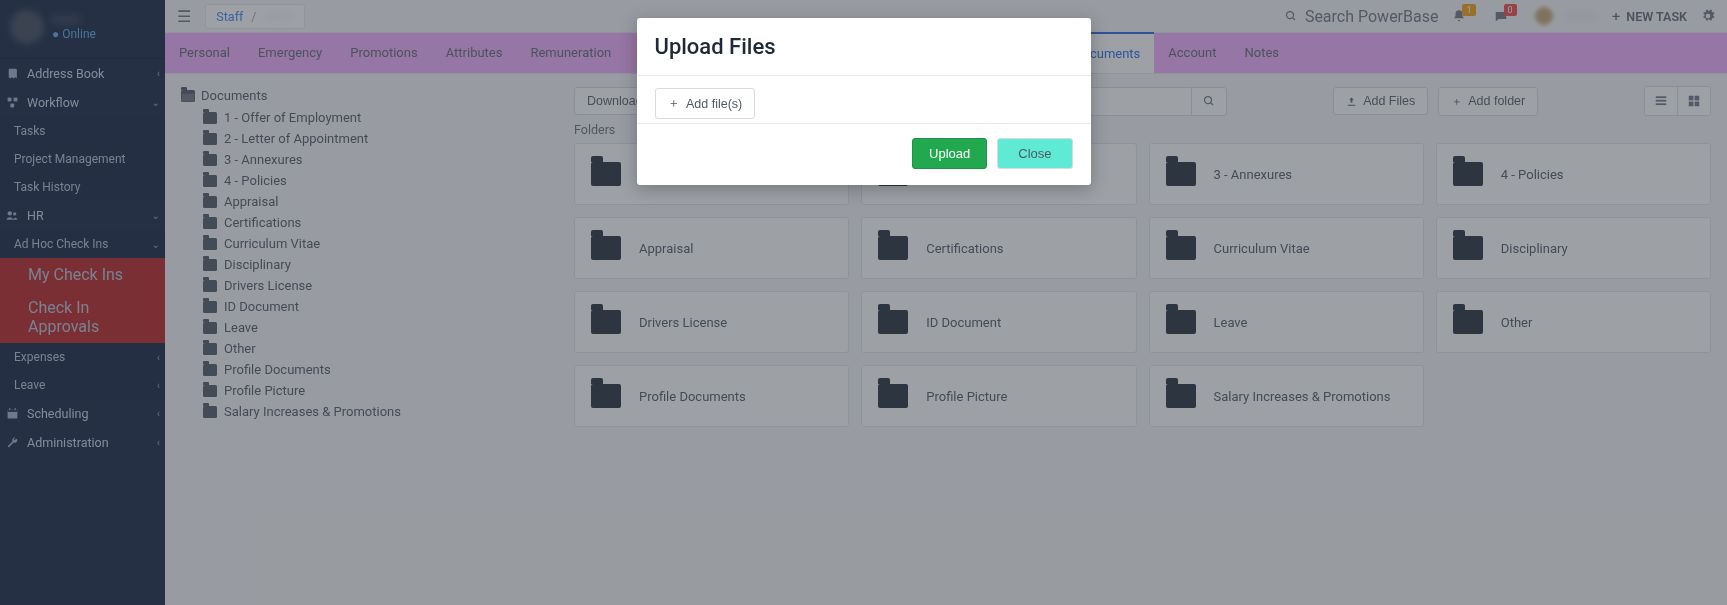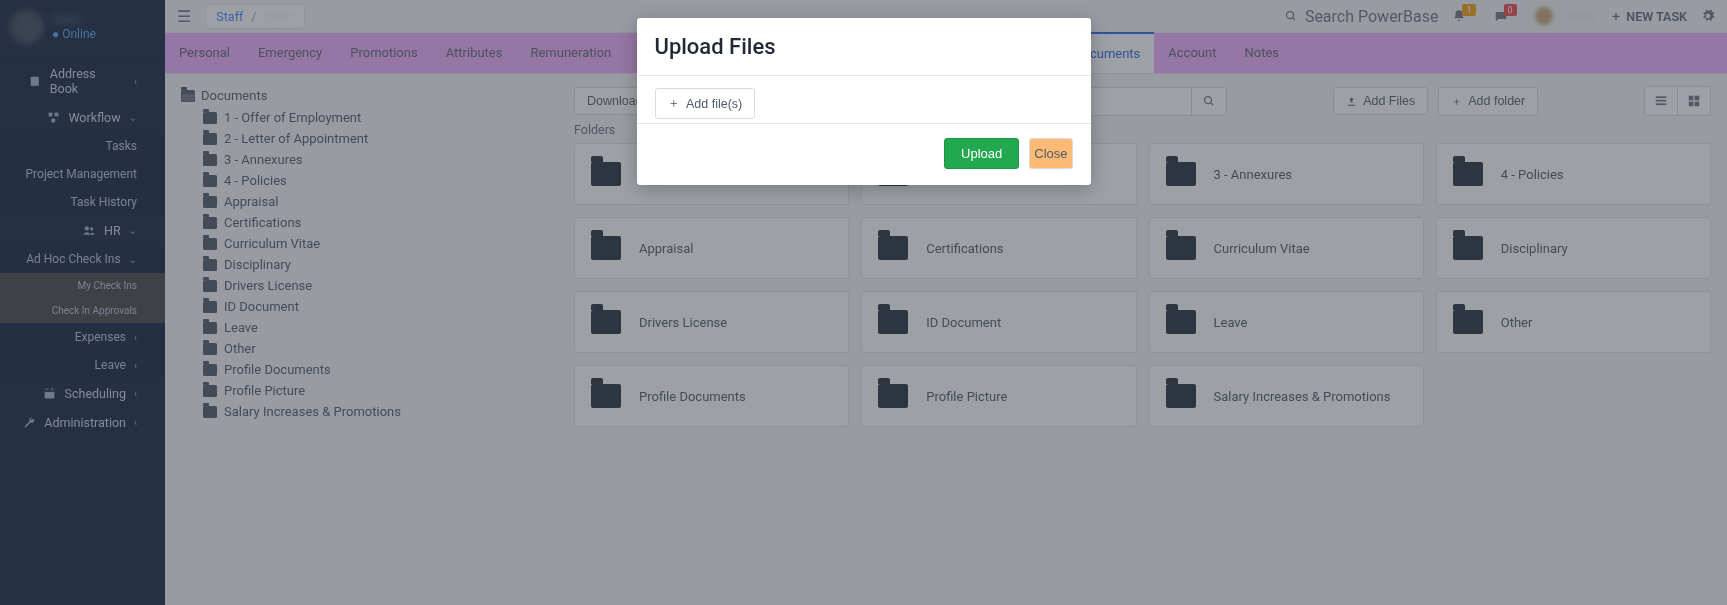--- a/index.html
+++ b/index.html
@@ -22,24 +22,24 @@
 
   
   .sidebar{width:165px;flex:none;background:var(--dark);color:#cbd5e1;display:flex;flex-direction:column;}
   .logo{height:30px;display:flex;align-items:center;padding:2px 8px;font-size:22px;font-style:italic;font-weight:700;color:#d9dde4;}
   .logo .eight{color:var(--accent-red);font-style:normal;}
   .profile-row{display:flex;align-items:center;gap:8px;padding:10px 10px 14px;}
   .avatar{width:34px;height:34px;border-radius:50%;background:#3a4557;filter:blur(3px);}
   .profile-name{filter:blur(4px);font-weight:600;color:#c7d2e4;font-size:12px;}
   .profile-status{font-size:12px;color:#5aa5e8;}
   .nav-section{border-top:1px solid #0b1730;}
-  .nav-item{display:flex;align-items:center;gap:8px;padding:7px 28px;font-size:12.5px;color:#cbd5e1;cursor:pointer;justify-content:flex-end;}
+  .nav-item{display:flex;align-items:center;gap:8px;padding:7px 5px;font-size:12.5px;color:#cbd5e1;cursor:pointer;justify-content:space-between;}
   .nav-item .left{display:flex;align-items:center;gap:8px;}
   .nav-item.sub{padding-left:14px;background:#0d1c3a;font-size:12px;color:#b7c2d5;}
-  .nav-item.sub2{padding-left:28px;background:#404040;font-size:10px;color:#b7c2d5;}
+  .nav-item.sub2{padding-left:28px;background:#b91c1c;font-size:16px;color:#b7c2d5;}
   .chev{font-size:10px;color:#93a3be;}
   .nav-ico{width:14px;height:14px;display:inline-flex;align-items:center;justify-content:center;font-size:12px;color:#9fb0cd;}
 
   
   .main{flex:1;display:flex;flex-direction:column;background:#f5f6f8;}
 
   
   .topbar{height:32px;display:flex;align-items:center;padding:0 12px;background:#f5f6f8;border-bottom:1px solid #e5e7eb;gap:14px;}
   .burger{font-size:16px;color:#6b7280;cursor:pointer;}
   .crumbs{display:flex;align-items:center;gap:8px;background:#ffffff;border:1px solid #e5e7eb;border-radius:3px;padding:4px 10px;font-size:12.5px;}
@@ -92,21 +92,21 @@
 
   
   .overlay{position:absolute;inset:0;background:rgba(60,66,75,0.5);display:flex;align-items:flex-start;justify-content:center;z-index:50;}
   .modal{margin-top:18px;width:454px;background:#fff;border-radius:3px;box-shadow:0 4px 18px rgba(0,0,0,0.25);overflow:hidden;}
   .modal-head{padding:16px 18px;border-bottom:1px solid #e5e7eb;font-size:22px;font-weight:500;color:#1f2937;}
   .modal-body{padding:12px 18px 4px;border-bottom:1px solid #e5e7eb;}
   .add-files-btn{display:inline-flex;align-items:center;gap:6px;border:1px solid #d8dce1;background:#fff;border-radius:3px;padding:6px 12px;font-size:12.5px;color:#505a66;cursor:pointer;}
   .nofiles{font-size:22px;font-weight:500;color:#1f2937;margin:10px 0 14px;}
   .modal-foot{display:flex;justify-content:flex-end;gap:10px;padding:14px 18px 16px;}
   .btn-primary{background:#22a84f;border:1px solid #1e9446;color:#fff;border-radius:3px;padding:7px 16px;font-size:13px;cursor:pointer;}
-  .btn-secondary{background:#fdba74;border:1px solid #d8dce1;color:#505a66;border-radius:3px;padding:7px 4px;font-size:13px;cursor:pointer;}
+  .btn-secondary{background:#5eead4;border:1px solid #d8dce1;color:#505a66;border-radius:3px;padding:7px 20px;font-size:13px;cursor:pointer;}
 
   
   svg{display:block;}
 </style>
 </head>
 <body>
 
 <div class="app">
 
   <aside class="sidebar">

